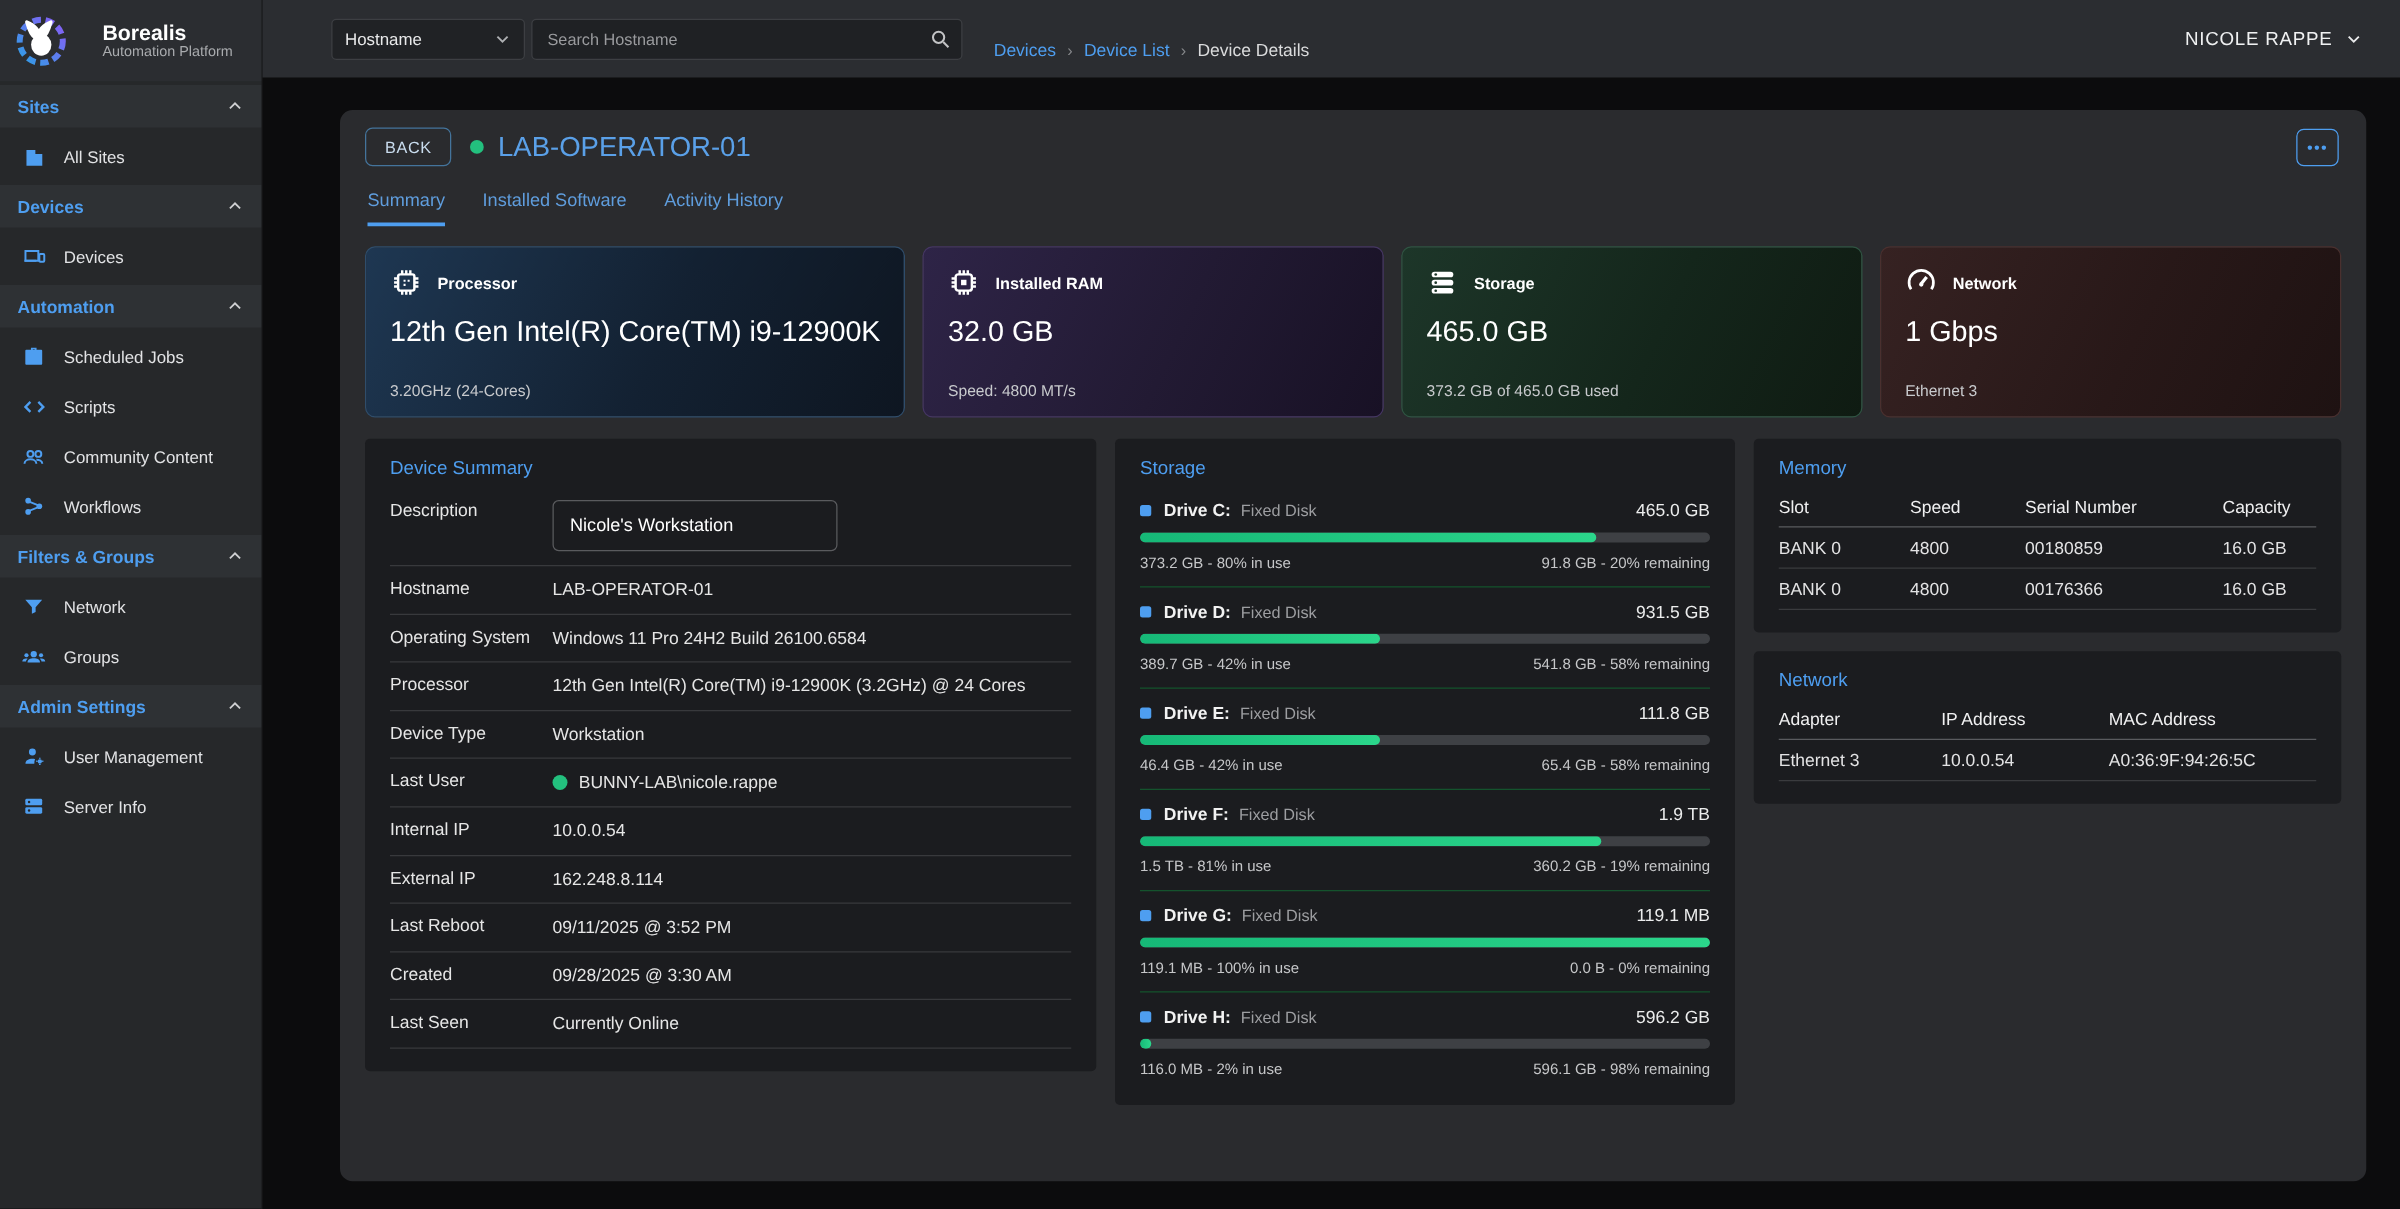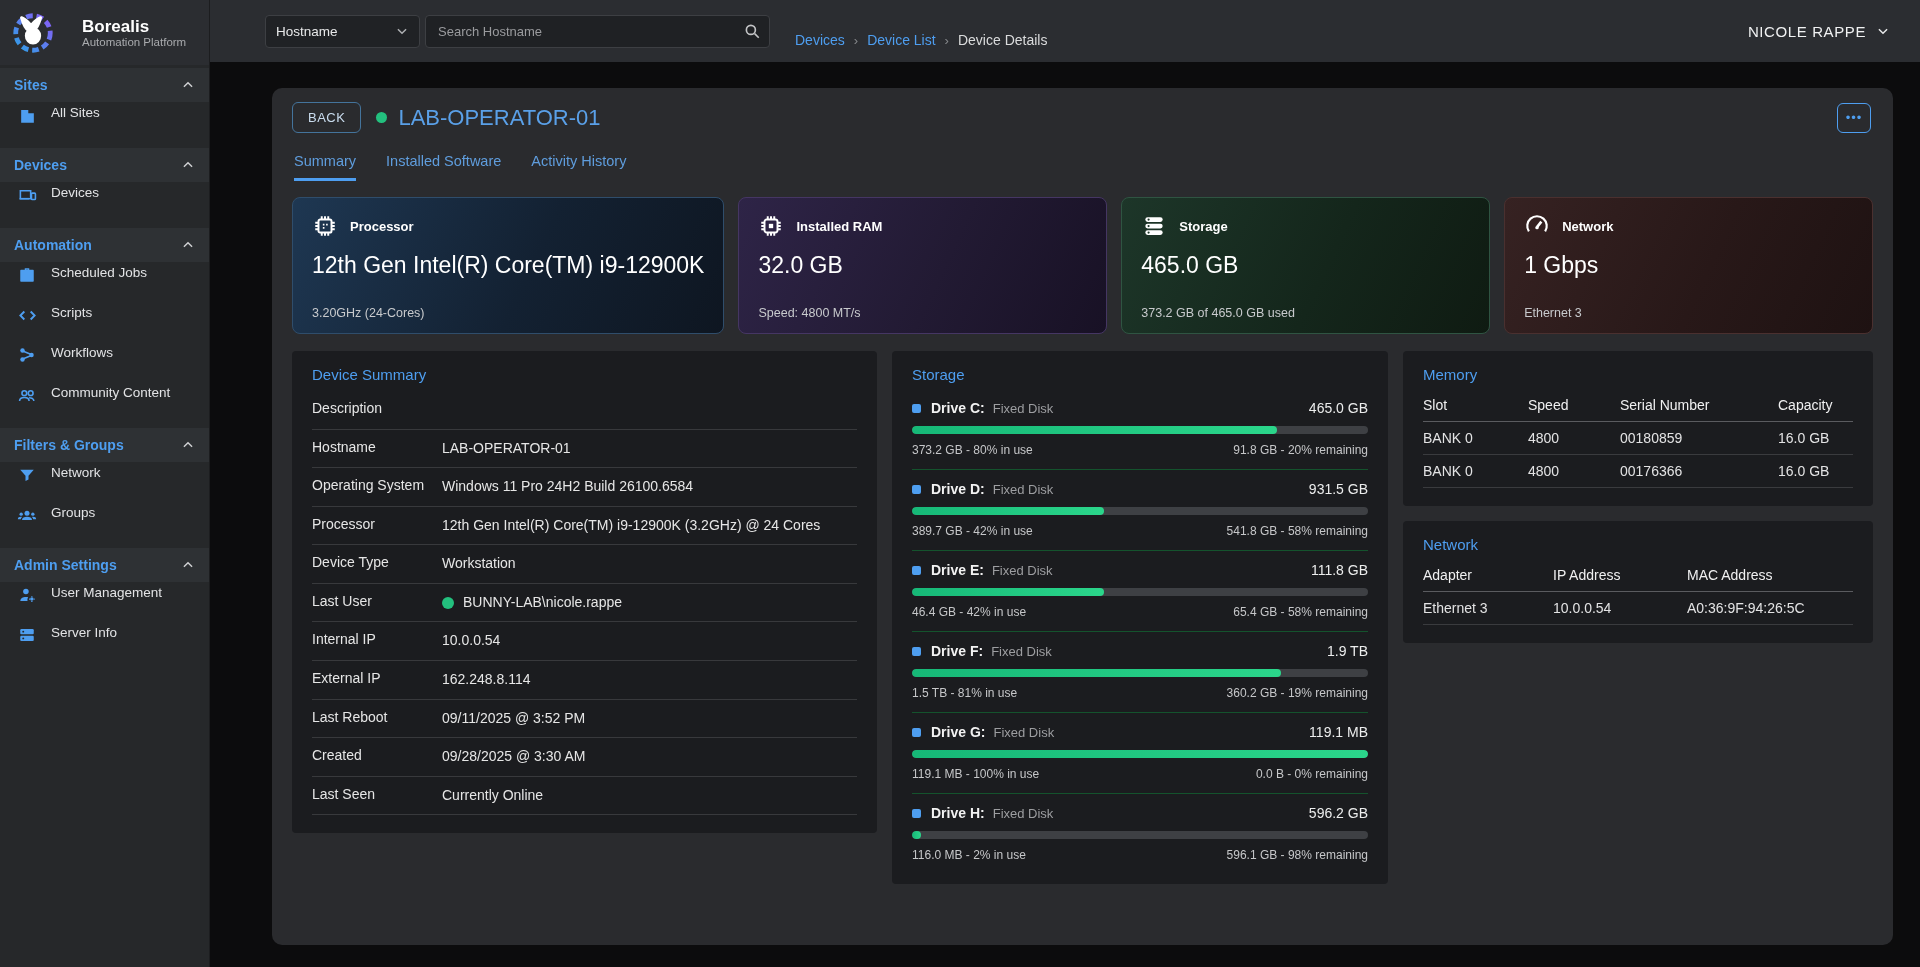--- a/index.html
+++ b/index.html
@@ -5,21 +5,21 @@
   * { margin:0; padding:0; box-sizing:border-box; }
   html,body { width:1920px; height:967px; background:#0c0c0d; font-family:"Liberation Sans", sans-serif; overflow:hidden; }
   .app { display:flex; width:1920px; height:967px; }
 
   
   .sidebar { width:210px; flex-shrink:0; background:#26282a; display:flex; flex-direction:column; border-right:1px solid #1c1d1f; }
   .logo-row { height:65px; display:flex; align-items:center; gap:26px; padding:0 10px; background:#2b2d31; }
   .logo-text .name { font-size:17px; font-weight:bold; color:#ffffff; line-height:1.15; }
   .logo-text .sub { font-size:11.5px; color:#a9abae; }
   .section-header { height:34px; margin:3px 0; background:#2e3134; display:flex; align-items:center; justify-content:space-between; padding:0 14px; color:#4e9ef0; font-weight:bold; font-size:14px; cursor:pointer; }
-  .side-item { height:40px; display:flex; gap:14px; padding:0 14px 0 17px; color:#e2e3e5; font-size:13.5px; cursor:pointer; }
+  .side-item { height:40px; display:flex; align-items:center; gap:14px; padding:0 14px 0 17px; color:#e2e3e5; font-size:13.5px; cursor:pointer; }
   .side-item .icn { width:20px; height:20px; color:#4e9ef0; flex-shrink:0; display:flex; align-items:center; justify-content:center; }
   .chev { width:14px; height:14px; color:#cfd0d2; }
 
   
   .main { flex:1; display:flex; flex-direction:column; background:#0c0c0d; min-width:0; }
   .topbar { height:62px; background:#2b2d31; display:flex; align-items:center; padding:0 30px 0 55px; flex-shrink:0; }
   .hostname-select { width:155px; height:33px; background:#202225; border:1px solid #3d3f43; border-radius:4px; display:flex; align-items:center; justify-content:space-between; padding:0 10px; color:#e8e9ea; font-size:13.5px; cursor:pointer; }
   .search-box { position:relative; margin-left:5px; }
   .search-box input { width:345px; height:33px; background:#1f2124; border:1px solid #3d3f43; border-radius:4px; color:#e8e9ea; font-size:13px; padding:0 34px 0 12px; outline:none; }
   .search-box input::placeholder { color:#9a9b9e; }
@@ -172,39 +172,39 @@
       <span class="icn">
           <svg viewBox="0 0 24 24" width="19" height="19" fill="none" stroke="currentColor" stroke-width="2.4">
             <polyline points="8 7 3 12 8 17"></polyline>
             <polyline points="16 7 21 12 16 17"></polyline>
           </svg>
         </span>
       <span>Scripts</span>
     </div>
     <div class="side-item">
       <span class="icn">
+          <svg viewBox="0 0 24 24" width="19" height="19" fill="none" stroke="currentColor" stroke-width="2">
+            <circle cx="8" cy="9" r="3"></circle>
+            <circle cx="16" cy="9" r="3"></circle>
+            <path d="M2 19c0-3 3-4.5 6-4.5S14 16 14 19"></path>
+            <path d="M14 14.8c2.8 0 6 1.4 6 4.2"></path>
+          </svg>
+        </span>
+      <span>Community Content</span>
+    </div>
+    <div class="side-item">
+      <span class="icn">
           <svg viewBox="0 0 24 24" width="18" height="18" fill="currentColor">
             <circle cx="6" cy="6" r="3"></circle>
             <circle cx="6" cy="18" r="3"></circle>
             <circle cx="18" cy="12" r="3"></circle>
             <path d="M7 7l10 4M7 17l10-4" stroke="currentColor" stroke-width="2"></path>
           </svg>
         </span>
       <span>Workflows</span>
-    </div>
-    <div class="side-item">
-      <span class="icn">
-          <svg viewBox="0 0 24 24" width="19" height="19" fill="none" stroke="currentColor" stroke-width="2">
-            <circle cx="8" cy="9" r="3"></circle>
-            <circle cx="16" cy="9" r="3"></circle>
-            <path d="M2 19c0-3 3-4.5 6-4.5S14 16 14 19"></path>
-            <path d="M14 14.8c2.8 0 6 1.4 6 4.2"></path>
-          </svg>
-        </span>
-      <span>Community Content</span>
     </div>
 
     <div class="section-header">
       <span>Filters &amp; Groups</span>
       <span class="chev">
           <svg viewBox="0 0 24 24" fill="none" stroke="currentColor" stroke-width="2.5">
             <polyline points="5 15 12 8 19 15"></polyline>
           </svg>
         </span>
     </div>
@@ -376,20 +376,23 @@
           <div class="card-detail">Ethernet 3</div>
         </div>
       </div>
 
       <div class="panels">
 
         <div class="panel">
           <div class="panel-title">Device Summary</div>
           <div class="ds-row desc">
             <div class="ds-label">Description</div>
+            <div class="ds-value">
+              <input class="desc-input" type="text" value="Nicole's Workstation" style="">
+            </div>
           </div>
           <div>
 
               <div class="ds-row">
                 <div class="ds-label">Hostname</div>
                 <div class="ds-value">
 
                   <span>LAB-OPERATOR-01</span>
                 </div>
               </div>

